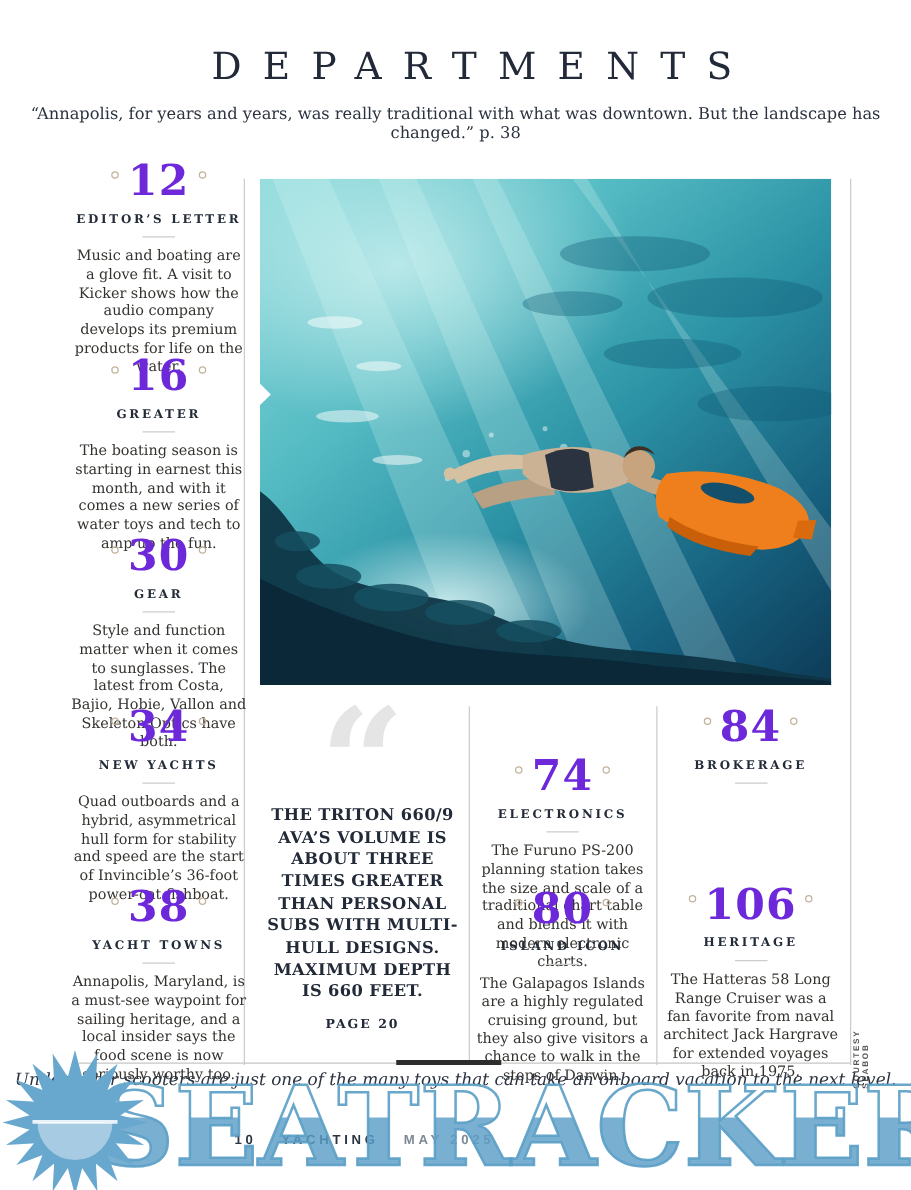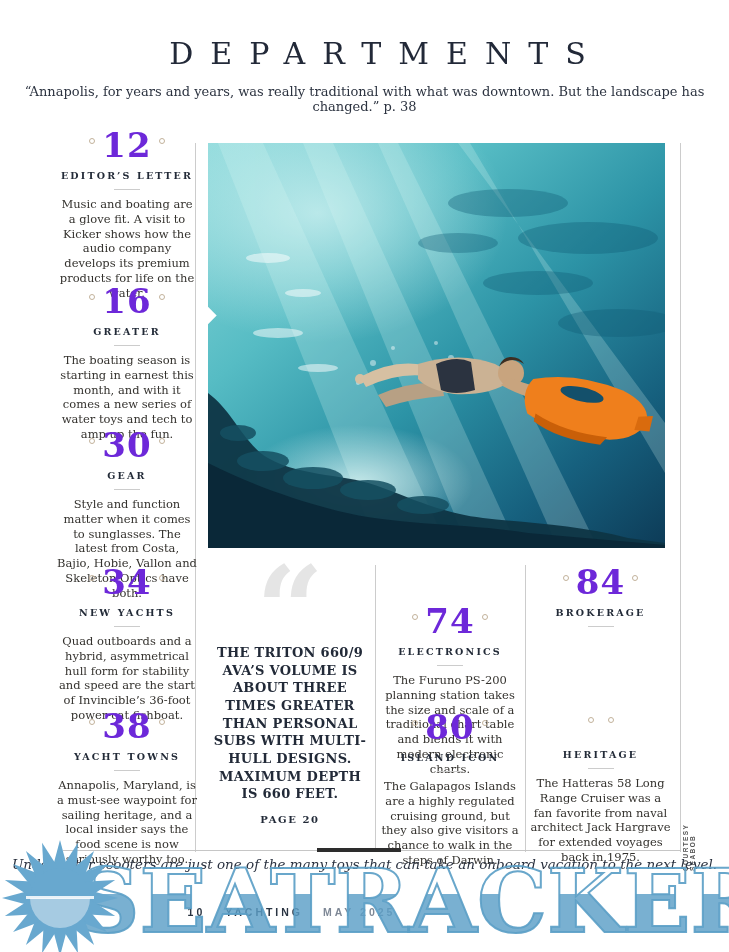--- a/index.html
+++ b/index.html
@@ -210,21 +210,21 @@
     <div class="ttl">ISLAND ICON</div>
     <div class="dash"></div>
     <div class="blurb">The Galapagos Islands are a highly regulated cruising ground, but they also give visitors a chance to walk in the steps of Darwin.</div>
   </div>
   <div class="dept" id="d84">
     <div class="num"><span class="orn"></span><span>84</span><span class="orn"></span></div>
     <div class="ttl">BROKERAGE</div>
     <div class="dash"></div>
   </div>
   <div class="dept" id="d106">
-    <div class="num"><span class="orn"></span><span class="orn"></span></div>
+    <div class="num"><span class="orn"></span><span>106</span><span class="orn"></span></div>
     <div class="ttl">HERITAGE</div>
     <div class="dash"></div>
     <div class="blurb">The Hatteras 58 Long Range Cruiser was a fan favorite from naval architect Jack Hargrave for extended voyages back in 1975.</div>
   </div>
 
   <div id="photo-credit">COURTESY SEABOB</div>
   <div id="caption">Underwater scooters are just one of the many toys that can take an onboard vacation to the next level.</div>
 
   <div id="footer">
     <span>10</span>

